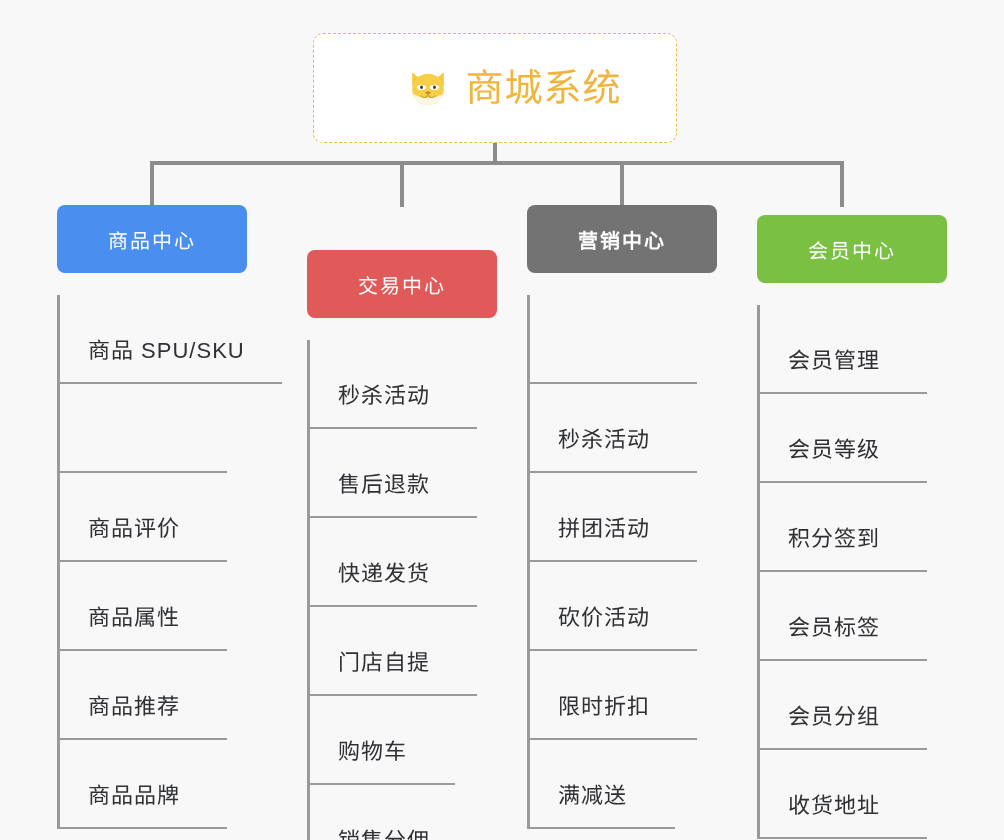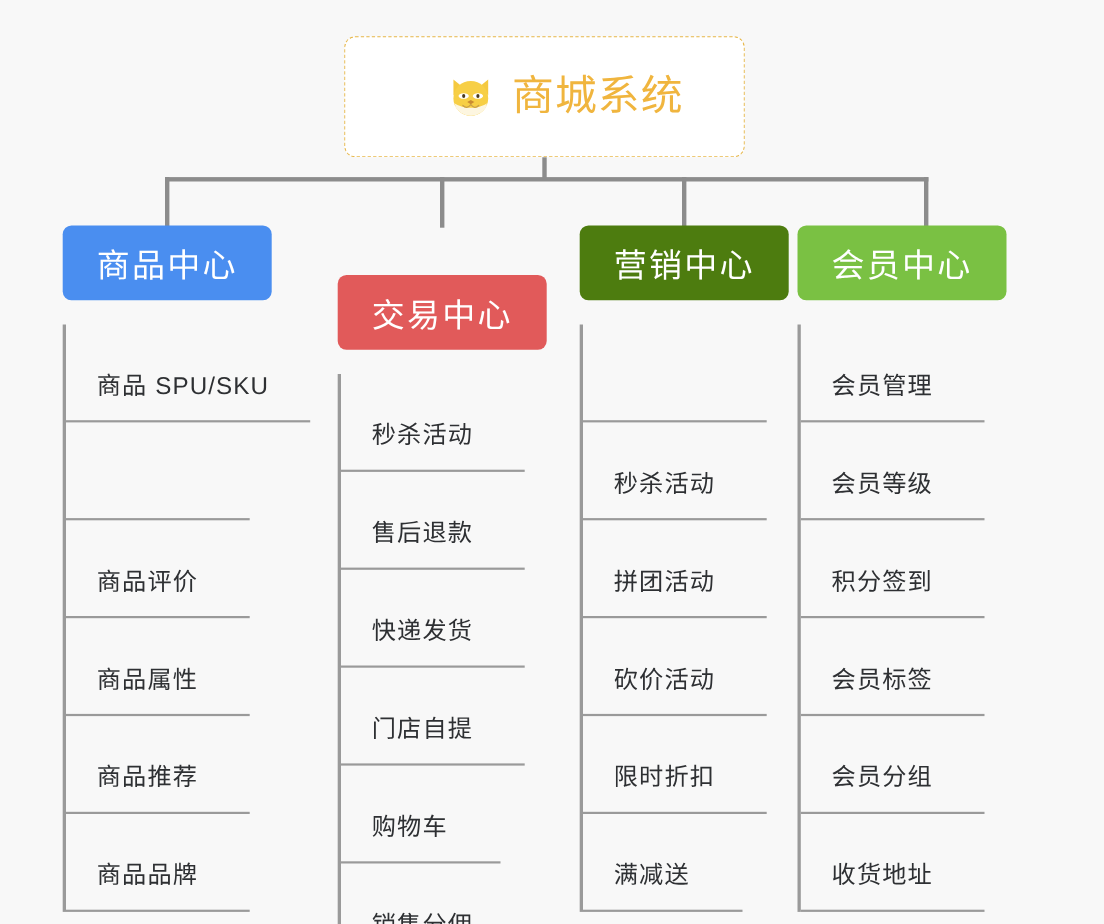--- a/index.html
+++ b/index.html
@@ -62,38 +62,38 @@
 
   
   .column {
     position: absolute;
     top: 205px;
     width: 190px;
   }
   .col-1 { left: 57px; }
   .col-2 { left: 307px; margin-top: 45px; }
   .col-3 { left: 527px; }
-  .col-4 { left: 725px; }
+  .col-4 { left: 757px; margin-top: 10px; }
 
   .cat-header {
     width: 100%;
     height: 68px;
     box-sizing: border-box;
     border-radius: 8px;
     display: flex;
     align-items: center;
     justify-content: center;
     color: #ffffff;
-    font-size: 30px;
+    font-size: 20px;
     letter-spacing: 2px;
     user-select: none;
   }
   .cat-blue   { background: #4a8ef0; }
   .cat-red    { background: #e15a5a; }
-  .cat-orange { background: #4d7c0f; }
+  .cat-orange { background: #737373; font-weight: bold; }
   .cat-green  { background: #7ac143; }
 
   
   .leaf-list {
     position: relative;
     margin-top: 22px;
     padding-left: 14px;
     border-left: 3px solid #9a9a9a;
   }
   .leaf-item {

